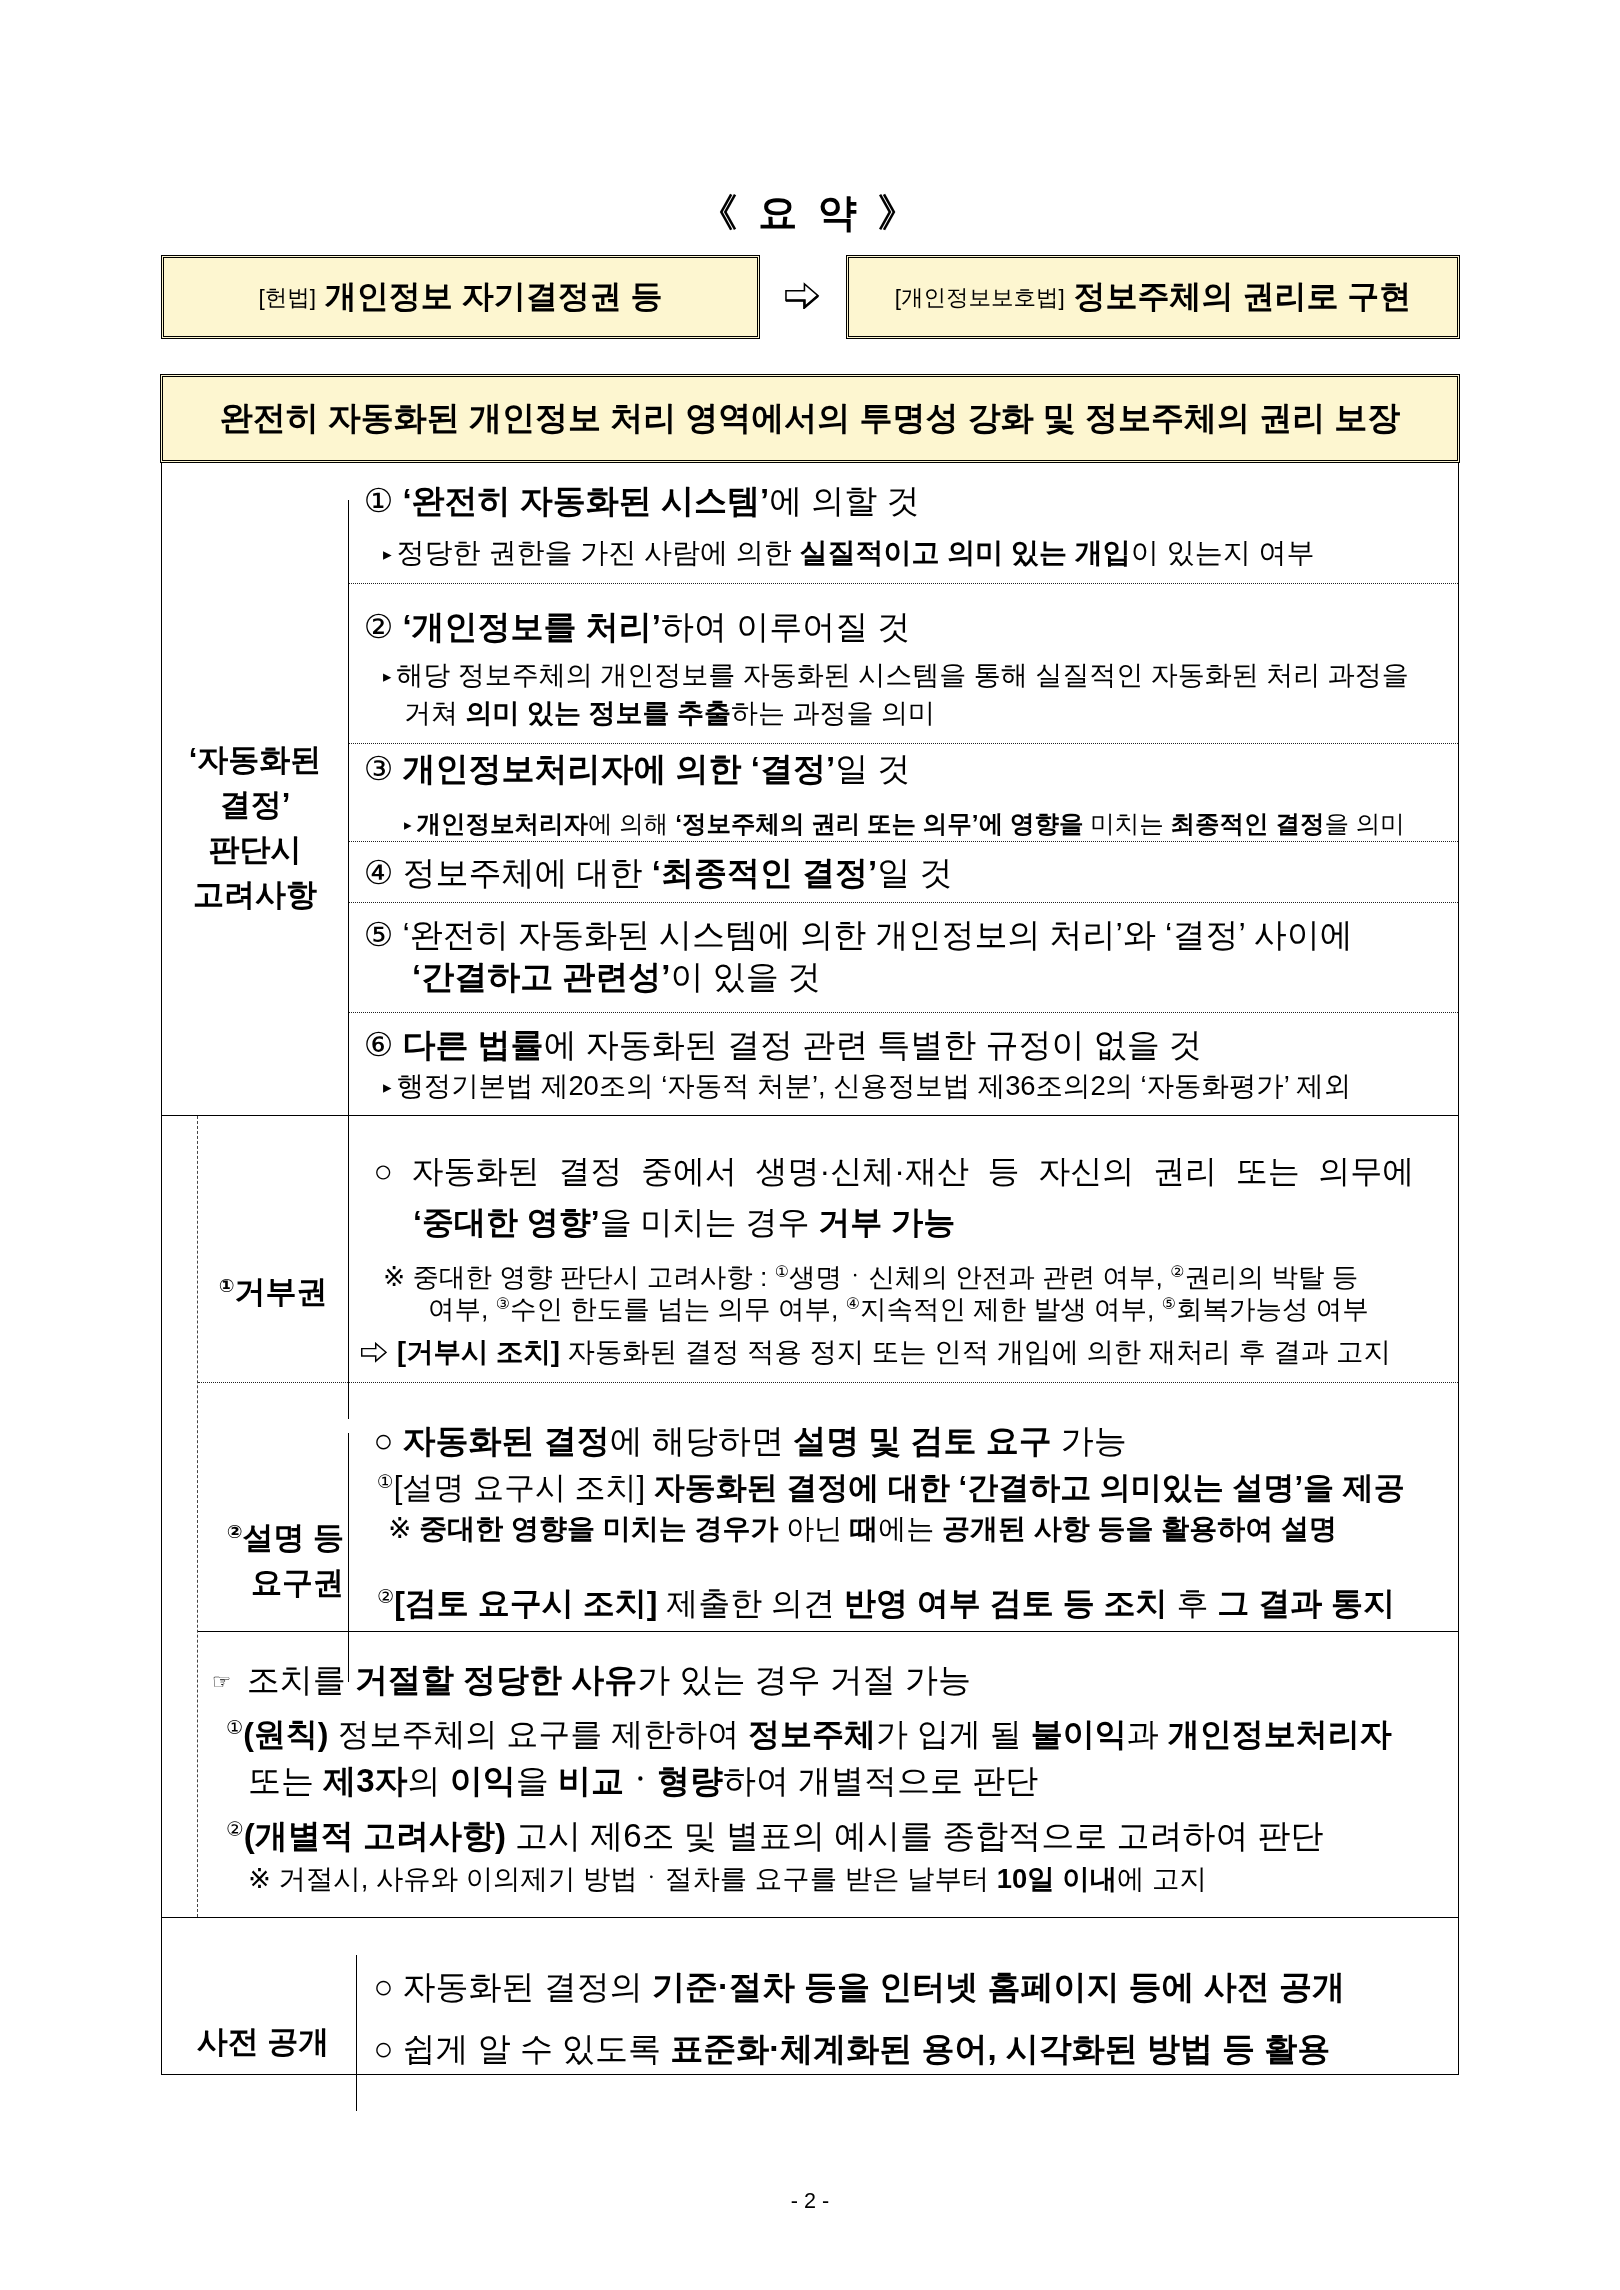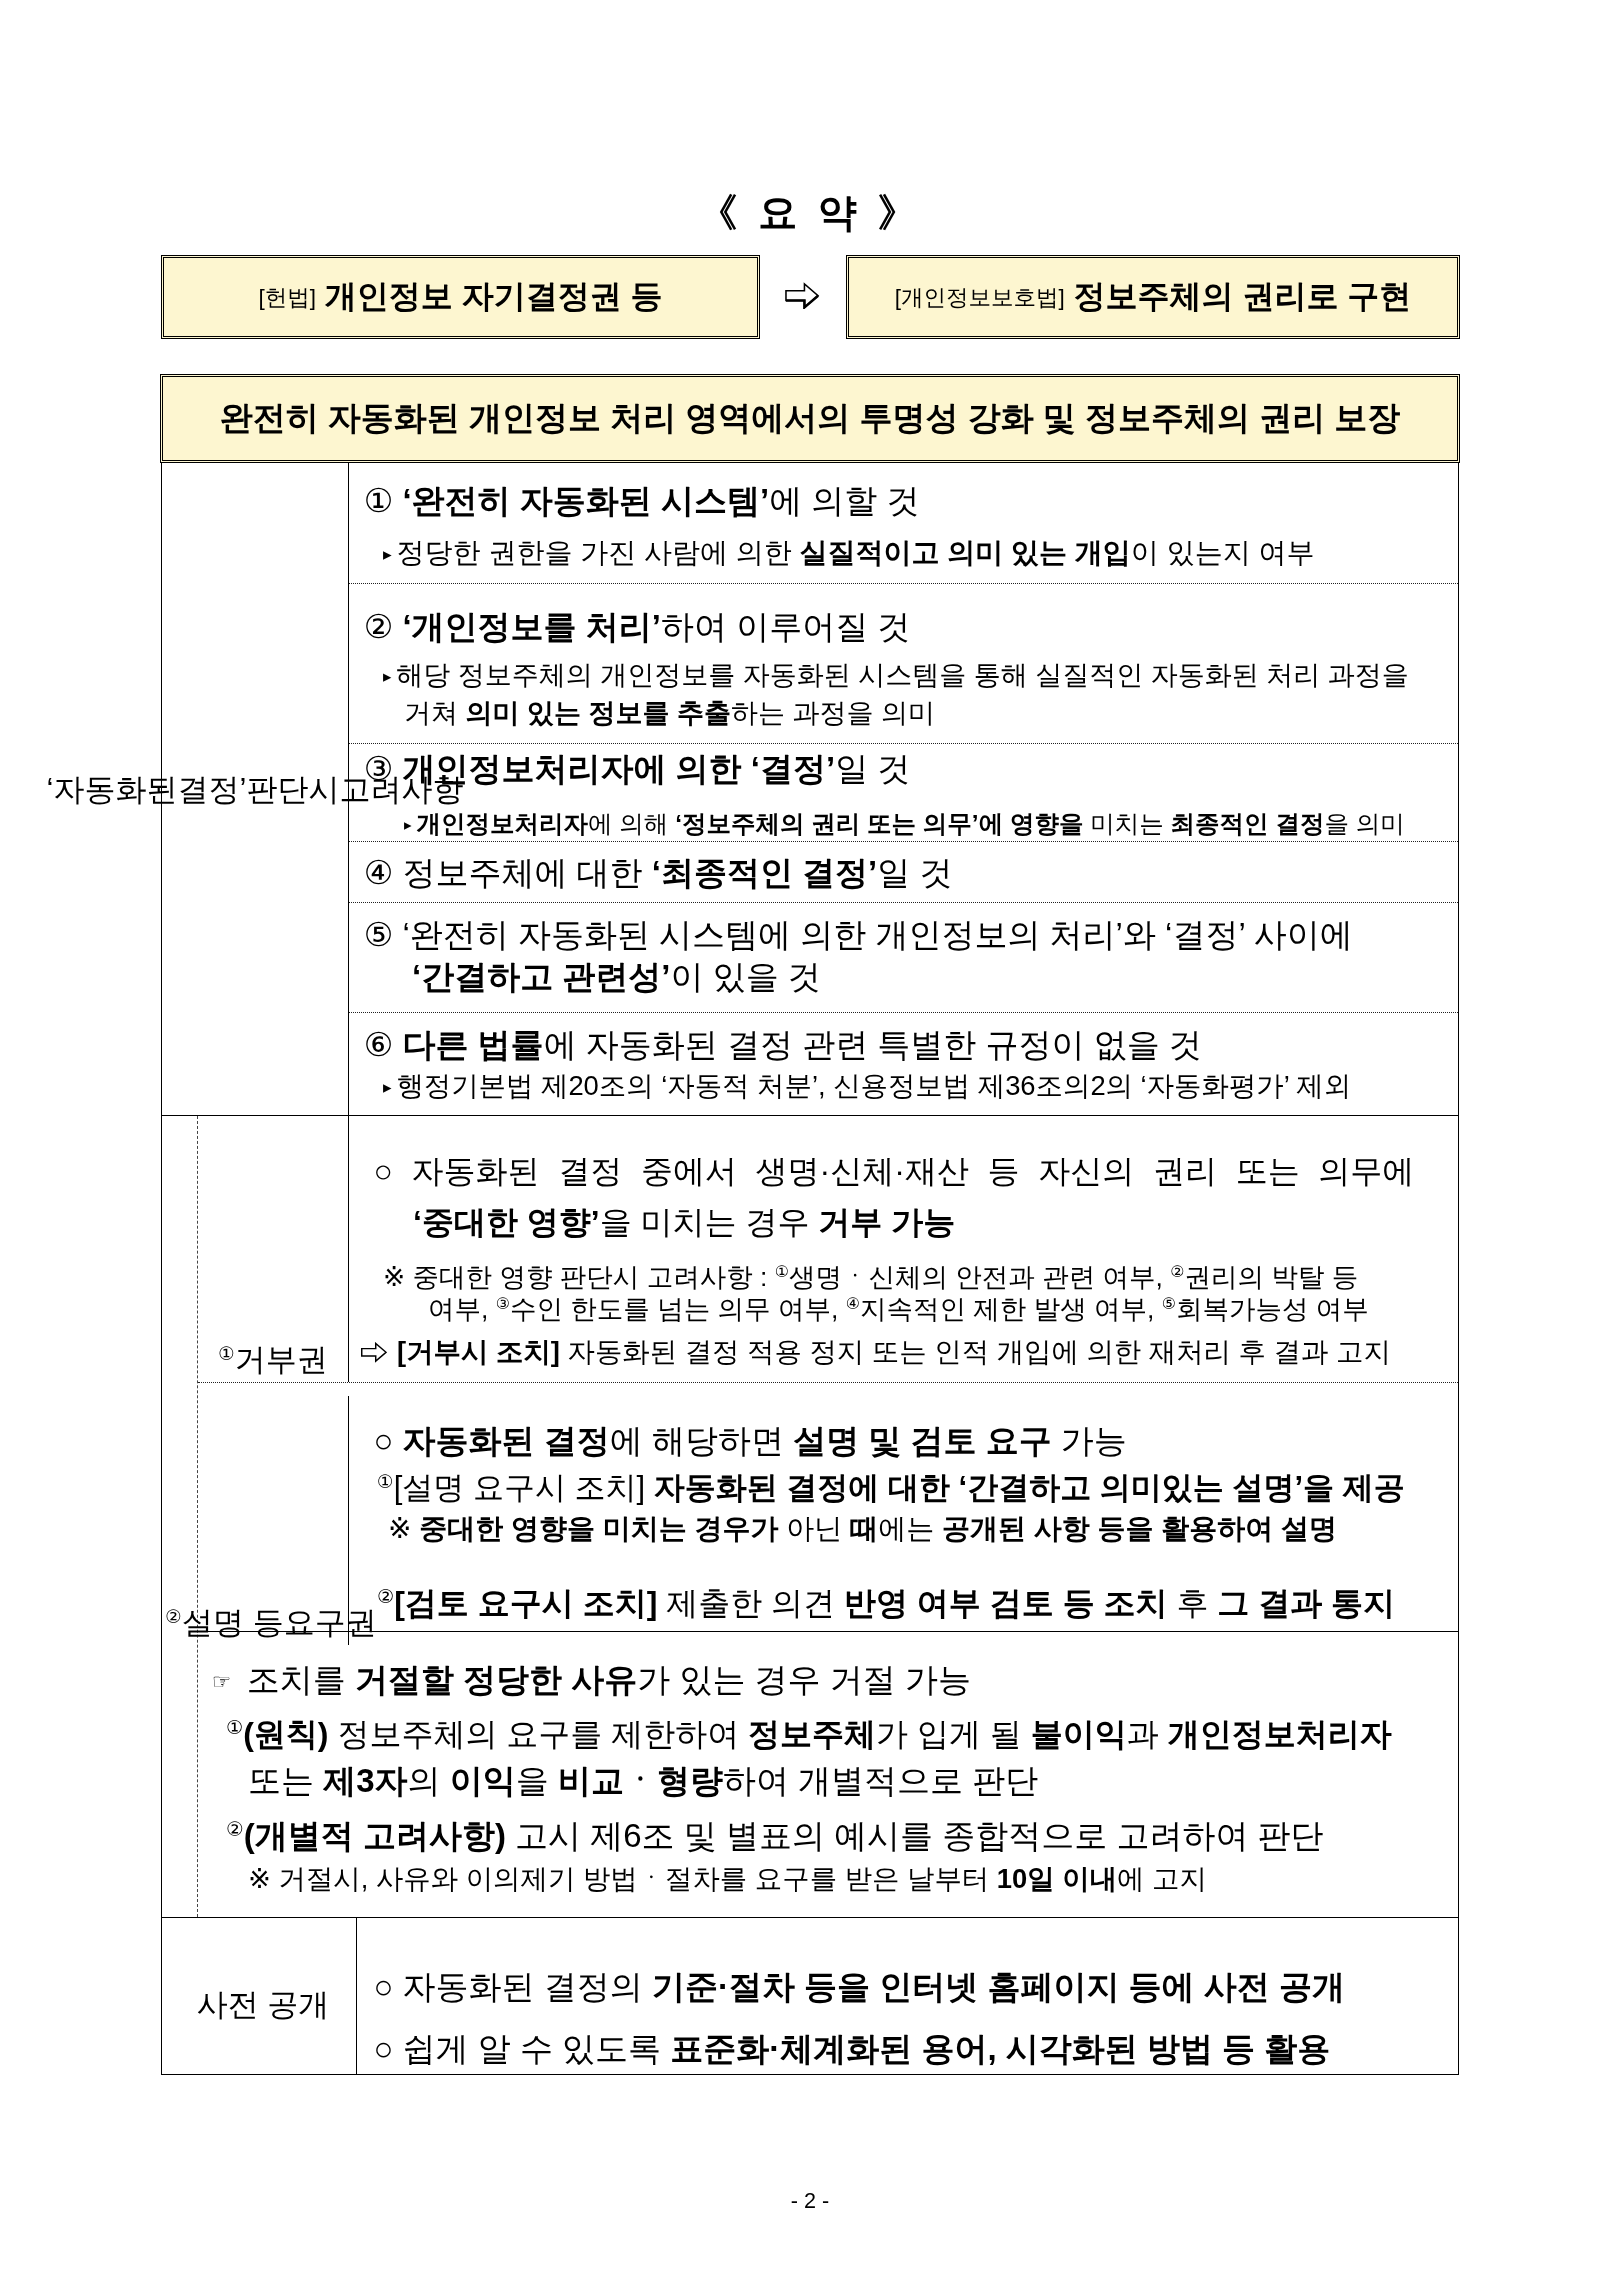--- a/index.html
+++ b/index.html
@@ -30,22 +30,22 @@
     border:3.9px double #000; background:#fdf6d0;
     display:flex; align-items:center; justify-content:center;
     font-size:33px; font-weight:bold; white-space:nowrap;
   }
   .tbody {
     position:absolute; left:161px; top:463px; width:1298px; height:1612px; box-sizing:border-box;
     border-left:1.5px solid #000; border-right:1.5px solid #000; border-bottom:1.5px solid #000;
   }
   .cell { position:absolute; box-sizing:border-box; }
   .label {
-    display:flex; flex-direction:row; align-items:center; justify-content:center;
-    font-size:31px; font-weight:normal; line-height:45px; white-space:nowrap;
+    display:flex; flex-direction:column; align-items:center; justify-content:center;
+    font-size:31px; font-weight:bold; line-height:45px; white-space:nowrap;margin-top:37px;
   }
   .dotb { border-bottom:1px dotted #222; }
   .solb { border-bottom:1.5px solid #000; }
   .rdiv { border-right:1.5px solid #000; }
   .ln { position:absolute; white-space:nowrap; height:43px; line-height:43px; }
   .f34 { font-size:33px; } .f33 { font-size:32px; } .f32 { font-size:31px; }
   .f29 { font-size:28px; } .f28 { font-size:27.4px; } .f275 { font-size:27px; }
   .f27 { font-size:26.5px; } .f25 { font-size:24.5px; }
   .hand { font-family:"DejaVu Sans",sans-serif; font-size:21.6px; margin-right:15.7px; vertical-align:0.08em; }
   .inl-arrow { width:26.5px; height:20.6px; vertical-align:-2px; margin-right:9.8px; }
@@ -106,21 +106,21 @@
   <div class="cell" style="left:187px; right:0; top:550px; height:103px;">
     <div class="ln f34" style="left:14.7px; top:9.8px;"><span>⑥ </span><span class="b">다른 법률</span><span>에 자동화된 결정 관련 특별한 규정이 없을 것</span></div>
     <div class="ln f28" style="left:34px; top:51px;"><span class="mk">▸</span><span>행정기본법 제20조의 ‘자동적 처분’, 신용정보법 제36조의2의 ‘자동화평가’ 제외</span></div>
   </div>
 
   <div class="cell" style="left:0; right:0; top:652px; height:0; border-top:1.5px solid #000;"></div>
 
   <div class="cell" style="left:0; top:653px; width:36px; height:801px; border-right:1px dashed #444;"></div>
 
   <div class="cell dotb" style="left:36px; right:0; top:653px; height:267px;">
-    <div class="cell label rdiv" style="left:0; top:0; width:151px; height:100%; padding-top:11.8px;align-items:flex-end;">
+    <div class="cell label rdiv" style="left:0; top:0; width:151px; height:100%; padding-top:11.8px;">
       <div>
         <span class="sup">①</span><span>거부권</span>
       </div>
     </div>
     <div class="cell" style="left:151px; right:0; top:0; height:100%;">
       <div class="ln f33" style="left:24.5px; top:34px; word-spacing:9.8px;"><span>○ 자동화된 결정 중에서 생명·신체·재산 등 자신의 권리 또는 의무에</span></div>
       <div class="ln f33" style="left:64px; top:85px;"><span class="b">‘중대한 영향’</span><span>을 미치는 경우 </span><span class="b">거부 가능</span></div>
       <div class="ln f27" style="left:34px; top:140px;"><span>※ 중대한 영향 판단시 고려사항 : </span><span class="sup">①</span><span>생명ㆍ신체의 안전과 관련 여부, </span><span class="sup">②</span><span>권리의 박탈 등</span></div>
       <div class="ln f27" style="left:79px; top:172px;"><span>여부, </span><span class="sup">③</span><span>수인 한도를 넘는 의무 여부, </span><span class="sup">④</span><span>지속적인 제한 발생 여부, </span><span class="sup">⑤</span><span>회복가능성 여부</span></div>
       <div class="ln f28" style="left:11.8px; top:214px;">

